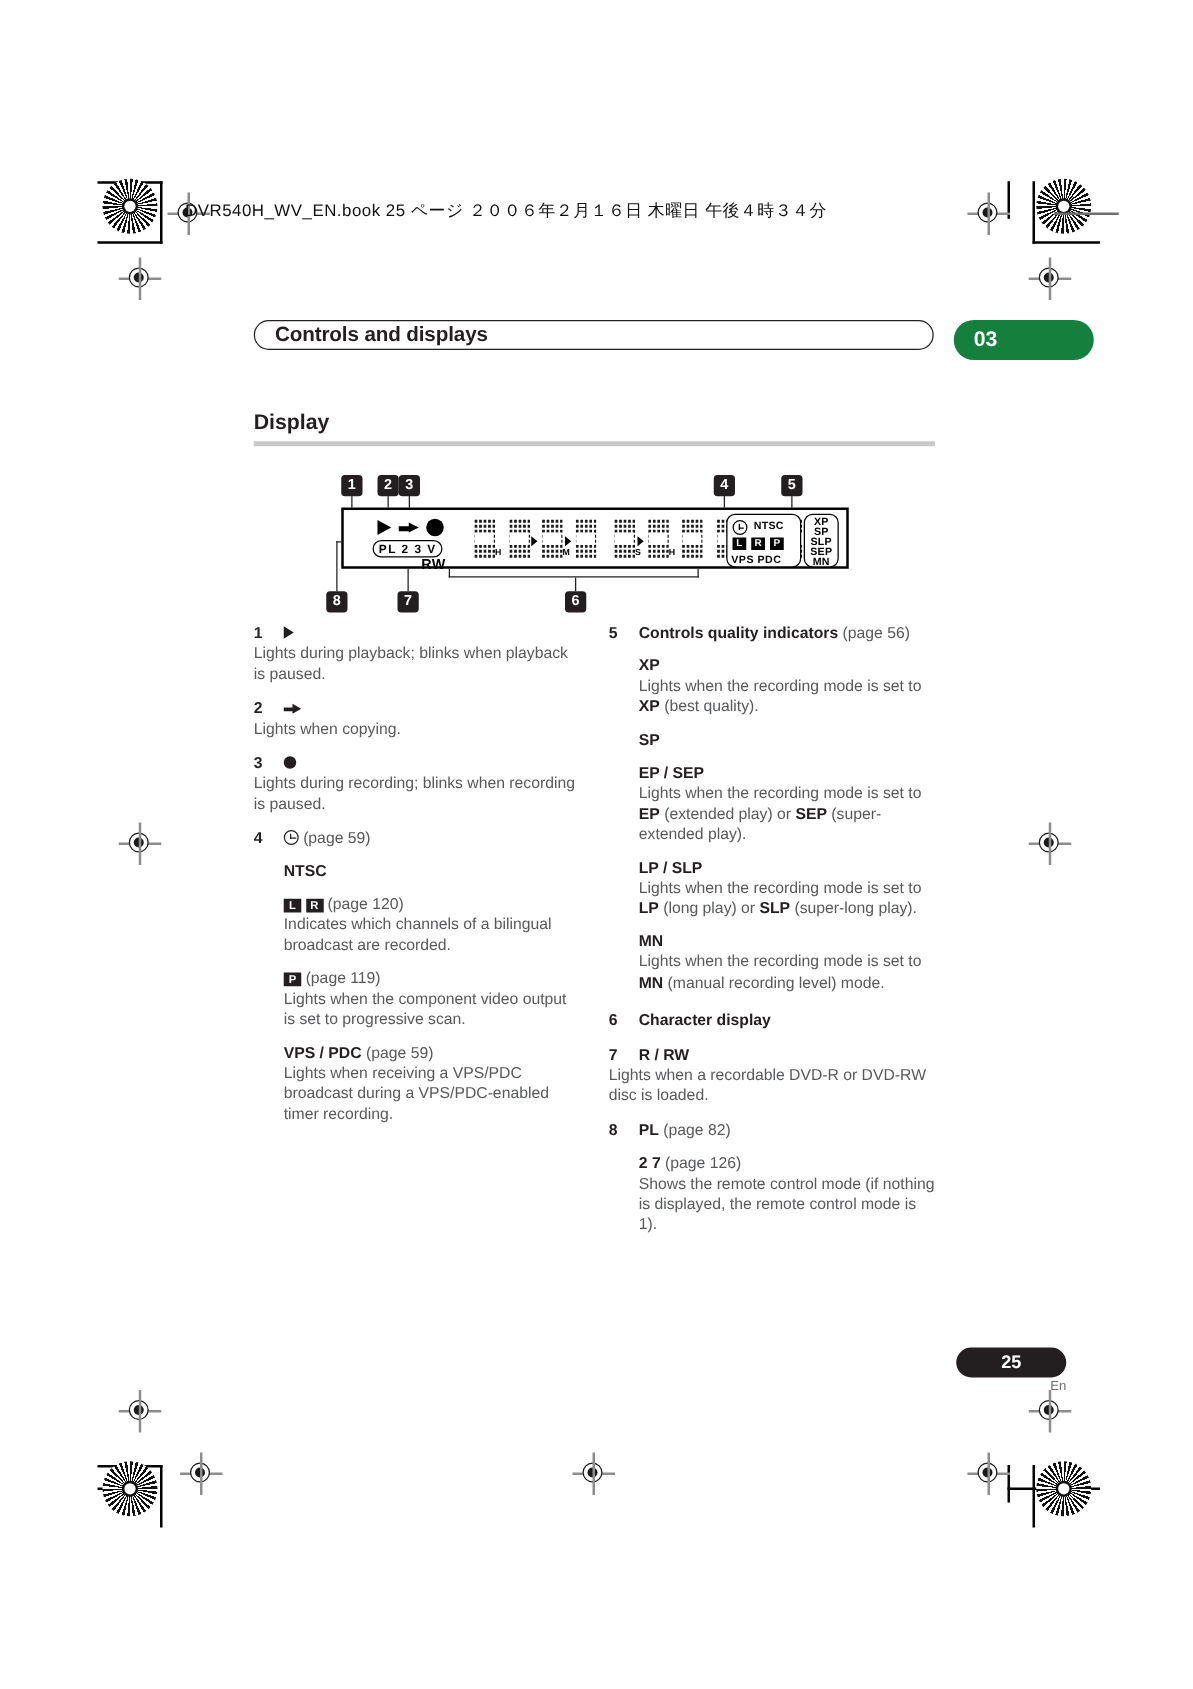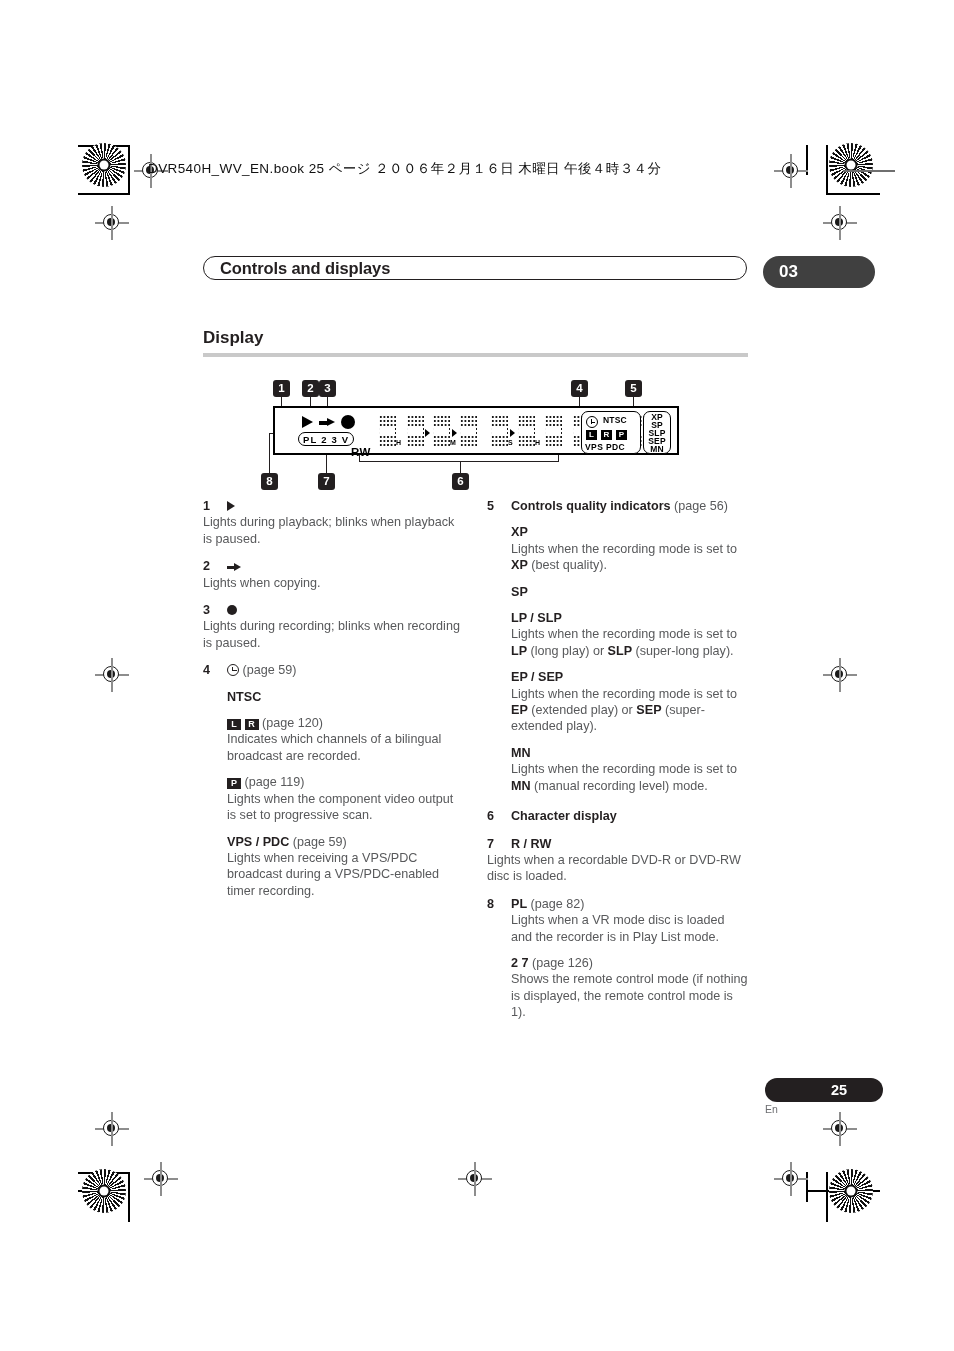--- a/index.html
+++ b/index.html
@@ -81,21 +81,21 @@
     transform: translateY(-50%);
     font-size: 16.5px;
     font-weight: bold;
     letter-spacing: -.1px;
     color: #231f20;
   }
   .chapter-badge {
     position: absolute;
     left: 763px; top: 256px;
     width: 112px; height: 32px;
-    background: #404040;
+    background: #15803d;
     border-radius: 16px;
   }
   .chapter-badge span {
     position: absolute;
     left: 16px; top: 50%;
     transform: translateY(-50%);
     color: #fff;
     font-size: 17px;
     font-weight: bold;
   }
@@ -164,21 +164,20 @@
     line-height: 11px;
     letter-spacing: 1.2px;
     color: #000;
     display: flex; align-items: center;
     background: #fff;
   }
   .rw-label {
     position: absolute; left: 62px; top: 38px;
     font-size: 11.5px; font-weight: bold; color: #000;
     letter-spacing: .3px;
-    margin-left: 14px;
   }
 
   
   .chars { position: absolute; left: 104px; top: 5px; height: 40px; }
   .cell {
     position: absolute; top: 2px;
     width: 17px; height: 32px;
     background-image:
       radial-gradient(#1a1a1a 46%, transparent 48%);
     background-size: 3.6px 4.0px;
@@ -335,29 +334,29 @@
     background: #231f20; color: #fff;
     font-size: 9px; font-weight: bold;
     line-height: 11px; text-align: center;
     vertical-align: 0px; padding: 0 1px;
   }
 
   
   .page-badge {
     position: absolute; left: 765px; top: 1078px;
     width: 88px; height: 24px;
-    background: #231f20; border-radius: 12px; padding-left: 30px;
+    background: #231f20; border-radius: 12px;
   }
   .page-badge span {
     display: block; text-align: center; line-height: 24px;
     color: #fff; font-size: 14.5px; font-weight: bold;
   }
   .page-lang {
     position: absolute; left: 765px; top: 1103px;
-    width: 88px; text-align: left;
+    width: 88px; text-align: right;
     font-size: 10.5px; color: #6d6e71;
   }
 </style>
 </head>
 <body>
 
 <div class="crop-line" style="left:78px;top:145px;width:52px;height:1.6px;"></div>
 <div class="crop-line" style="left:128px;top:145px;width:1.6px;height:50px;"></div>
 <div class="crop-line" style="left:78px;top:193px;width:52px;height:1.6px;"></div>
 <div class="crop-line" style="left:826px;top:145px;width:1.6px;height:50px;"></div>
@@ -574,27 +573,27 @@
     <div class="sub hang">
       <div class="t">XP</div>
       <div><span>Lights when the recording mode is set to </span><b class="em">XP</b><span> (best quality).</span></div>
     </div>
 
     <div class="sub hang">
       <div class="t">SP</div>
     </div>
 
     <div class="sub hang">
+      <div class="t">EP / SEP</div>
+      <div><span>Lights when the recording mode is set to </span><b class="em">EP</b><span> (extended play) or </span><b class="em">SEP</b><span> (super-extended play).</span></div>
+    </div>
+
+    <div class="sub hang">
       <div class="t">LP / SLP</div>
       <div><span>Lights when the recording mode is set to </span><b class="em">LP</b><span> (long play) or </span><b class="em">SLP</b><span> (super-long play).</span></div>
-    </div>
-
-    <div class="sub hang">
-      <div class="t">EP / SEP</div>
-      <div><span>Lights when the recording mode is set to </span><b class="em">EP</b><span> (extended play) or </span><b class="em">SEP</b><span> (super-extended play).</span></div>
     </div>
 
     <div class="sub hang">
       <div class="t">MN</div>
       <div><span>Lights when the recording mode is set to </span><b class="em">MN</b><span> (manual recording level) mode.</span></div>
     </div>
   </div>
 
   <div class="entry" style="margin-top:14px;">
     <span class="num">6</span>
@@ -606,21 +605,20 @@
     <div class="hang head-line">R / RW</div>
     <div class="flush">Lights when a recordable DVD-R or DVD-RW disc is loaded.</div>
   </div>
 
   <div class="entry">
     <span class="num">8</span>
     <div class="hang">
       <span class="head-line">PL</span>
       <span class="pg">(page 82)</span>
     </div>
-    <div class="hang">Lights when a VR mode disc is loaded and the recorder is in Play List mode.</div>
 
     <div class="sub hang">
       <div>
         <span class="t">2 7</span>
         <span class="pg">(page 126)</span>
       </div>
       <div>Shows the remote control mode (if nothing is displayed, the remote control mode is 1).</div>
     </div>
   </div>
 </div>

